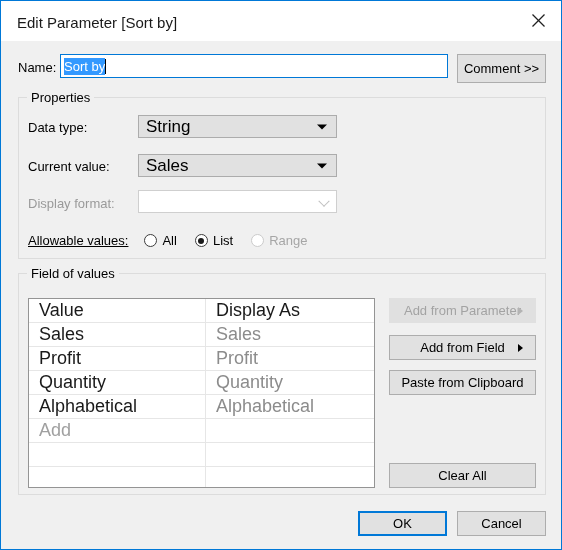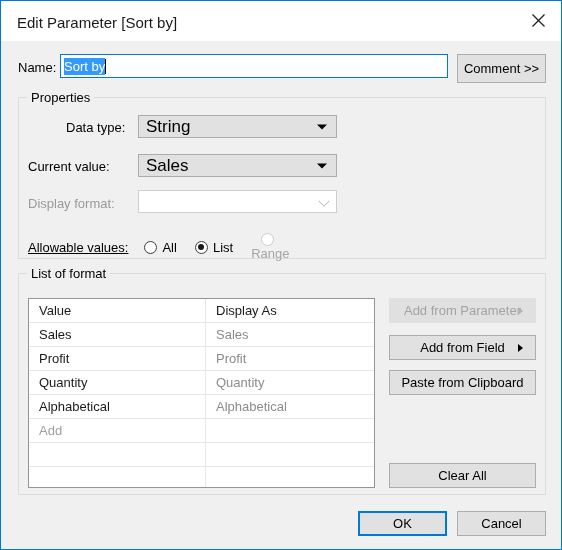--- a/index.html
+++ b/index.html
@@ -221,21 +221,21 @@
     overflow: hidden;
   }
   .vt-row {
     display: flex;
     height: 24px;
     box-sizing: border-box;
     border-bottom: 1px solid #e6e6e6;
   }
   .vt-row:last-child { border-bottom: none; }
   .vt-cell {
-    font-size: 13px;
+    font-size: 18px;
     display: flex;
     align-items: center;
     box-sizing: border-box;
     overflow: hidden;
     white-space: nowrap;
   }
   .vt-cell.c1 {
     width: 177px;
     padding-left: 10px;
     border-right: 1px solid #e6e6e6;
@@ -326,21 +326,21 @@
       <span class="caret"></span>
   </div>
   <div class="comment-btn">
     <span>Comment &gt;&gt;</span>
   </div>
 
   <div class="group" id="props-group">
     <div class="group-label">Properties</div>
   </div>
 
-  <div class="prop-label" style="left:27px; top:119px;margin-left:38px;">Data type:</div>
+  <div class="prop-label" style="left:27px; top:119px;">Data type:</div>
   <div class="combo" style="top:114px;">
     <span class="val">String</span>
     <span class="arrow"></span>
   </div>
 
   <div class="prop-label" style="left:27px; top:158px;">Current value:</div>
   <div class="combo" style="top:153px;">
     <span class="val">Sales</span>
     <span class="arrow"></span>
   </div>
@@ -357,28 +357,28 @@
     <span class="radio-item" style="margin-left:16px;">
       <span class="radio-circle"></span>
       <span class="radio-lab">All</span>
     </span>
 
     <span class="radio-item" style="margin-left:18px;">
       <span class="radio-circle checked"></span>
       <span class="radio-lab">List</span>
     </span>
 
-    <span class="radio-item" style="margin-left:18px;flex-direction:column;">
+    <span class="radio-item" style="margin-left:18px;">
       <span class="radio-circle dis"></span>
       <span class="radio-lab dis">Range</span>
     </span>
   </div>
 
   <div class="group" id="list-group">
-    <div class="group-label">List of format</div>
+    <div class="group-label">Field of values</div>
   </div>
 
   <div class="values-table">
     <div class="vt-row header">
       <div class="vt-cell c1">Value</div>
       <div class="vt-cell c2">Display As</div>
     </div>
 
     <div class="vt-row">
       <div class="vt-cell c1">Sales</div>

